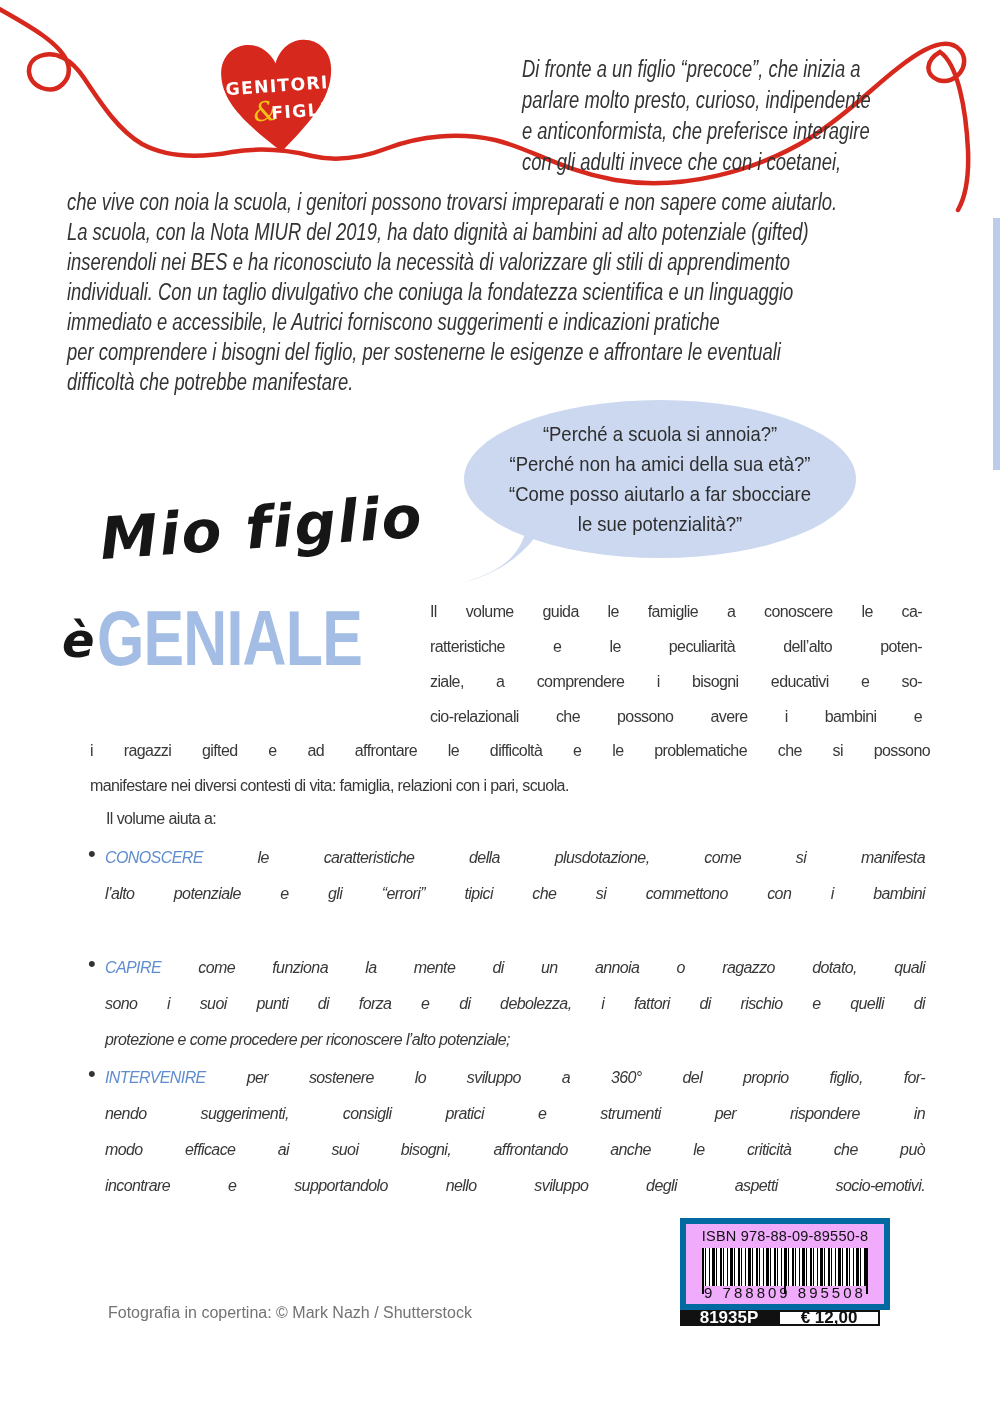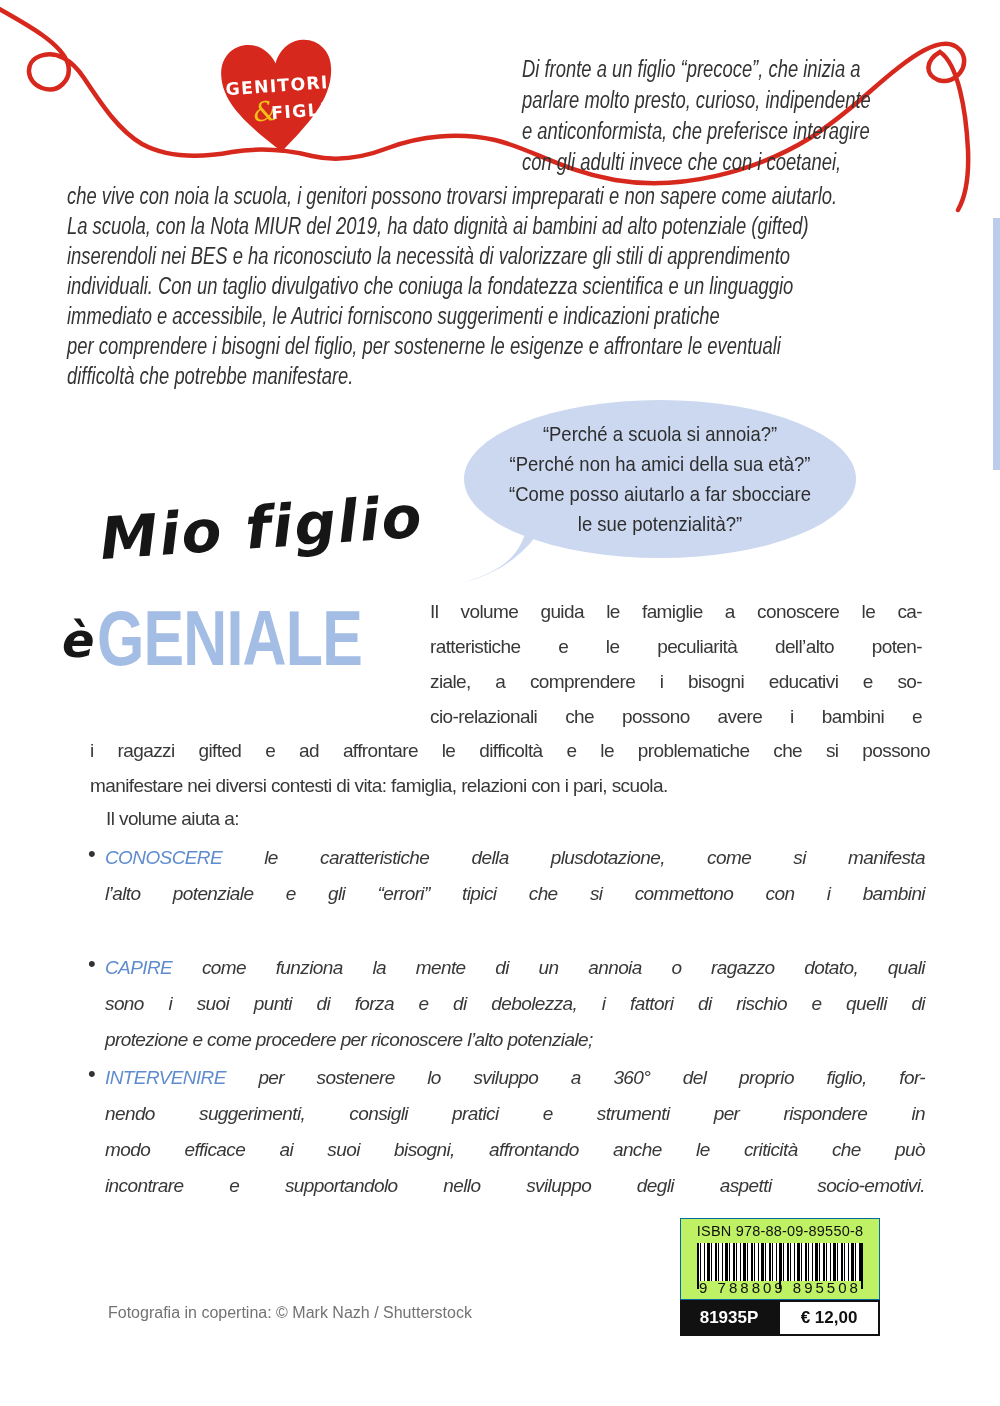--- a/index.html
+++ b/index.html
@@ -11,42 +11,42 @@
   .iline{font-style:italic;font-size:23px;color:#333;white-space:nowrap;
          transform:scaleX(0.8);transform-origin:0 50%;height:30px;line-height:30px;}
   .iline2{height:31px;line-height:31px;}
 
   
   .bubble-body{background:#cbd8f0;border-radius:50%;}
   .bline-c{font-size:21px;font-weight:500;color:#2e2e2e;white-space:nowrap;text-align:center;
            height:30px;line-height:30px;transform:scaleX(0.88);transform-origin:50% 50%;}
 
   
-  .bl{font-size:19px;color:#383838;letter-spacing:-0.6px;height:35px;line-height:35px;}
+  .bl{font-size:16px;color:#383838;letter-spacing:-0.6px;height:35px;line-height:35px;}
   .jl{text-align:justify;text-align-last:justify;}
   .pl{white-space:nowrap;}
   .bul .bl{height:36px;line-height:36px;}
   .kw{color:#5f8cce;}
   .bullet{position:absolute;left:88px;width:837px;}
   .bullet .txt{margin-left:17px;font-style:italic;}
   .bullet .dot{position:absolute;left:0;top:1px;font-size:22px;color:#333;}
 
   
   .script{font-family:"DejaVu Sans",sans-serif;font-style:italic;font-weight:700;
           font-size:58px;color:#161616;letter-spacing:2px;transform:rotate(-4deg);
           transform-origin:0 50%;white-space:nowrap;}
   .accent-row{display:flex;align-items:flex-end;}
   .accent-e{font-family:"DejaVu Sans",sans-serif;font-style:italic;font-weight:700;
             font-size:48px;color:#161616;margin:0 2px 8px 0;}
   .accent-word{font-weight:800;font-size:78px;line-height:76px;color:#a4bde4;
                letter-spacing:-1px;transform:scaleX(0.78);transform-origin:left bottom;
                display:inline-block;}
 
   
-  .isbn-box{border:1px solid #0369a1;background:#bef264;}
+  .isbn-box{border:6px solid #0369a1;background:#f0abfc;}
   .isbn-label{font-size:14.5px;color:#111;text-align:center;letter-spacing:0.2px;}
   .bars{background:repeating-linear-gradient(90deg,
         #000 0 2px,#fff 2px 3px,#000 3px 4px,#fff 4px 7px,#000 7px 8px,#fff 8px 10px,
         #000 10px 13px,#fff 13px 14px,#000 14px 15px,#fff 15px 18px);}
   .guard{position:absolute;width:2px;background:#000;}
   .digits{font-size:15px;color:#111;letter-spacing:3px;text-align:center;white-space:nowrap;}
   .code-cell{background:#111;color:#fff;font-weight:700;font-size:17px;
              display:flex;align-items:center;justify-content:center;}
   .price-cell{background:#fff;color:#111;font-weight:700;font-size:17px;border:2px solid #111;
               box-sizing:border-box;display:flex;align-items:center;justify-content:center;}
@@ -78,21 +78,21 @@
     </g>
   </svg>
 
   <div class="abs" style="left:522px;top:54px;width:460px;z-index:3;">
     <div class="iline iline2">Di fronte a un figlio “precoce”, che inizia a</div>
     <div class="iline iline2">parlare molto presto, curioso, indipendente</div>
     <div class="iline iline2">e anticonformista, che preferisce interagire</div>
     <div class="iline iline2">con gli adulti invece che con i coetanei,</div>
   </div>
 
-  <div class="abs" style="left:67px;top:181px;width:910px;z-index:3;">
+  <div class="abs" style="left:67px;top:187px;width:910px;z-index:3;">
     <div class="iline">che vive con noia la scuola, i genitori possono trovarsi impreparati e non sapere come aiutarlo.</div>
     <div class="iline">La scuola, con la Nota MIUR del 2019, ha dato dignità ai bambini ad alto potenziale (gifted)</div>
     <div class="iline">inserendoli nei BES e ha riconosciuto la necessità di valorizzare gli stili di apprendimento</div>
     <div class="iline">individuali. Con un taglio divulgativo che coniuga la fondatezza scientifica e un linguaggio</div>
     <div class="iline">immediato e accessibile, le Autrici forniscono suggerimenti e indicazioni pratiche</div>
     <div class="iline">per comprendere i bisogni del figlio, per sostenerne le esigenze e affrontare le eventuali</div>
     <div class="iline">difficoltà che potrebbe manifestare.</div>
   </div>
 
   <div class="abs strip" style="left:993px;top:218px;width:7px;height:252px;z-index:3;"></div>
@@ -158,21 +158,21 @@
 
   <div class="abs" style="left:680px;top:1218px;width:200px;z-index:3;">
     <div class="isbn-box" style="width:198px;height:80px;position:relative;">
       <div class="isbn-label" style="margin-top:4px;">ISBN 978-88-09-89550-8</div>
       <div class="bars" style="position:absolute;left:16px;top:24px;width:166px;height:38px;"></div>
       <div class="guard" style="left:16px;top:24px;height:46px;"></div>
       <div class="guard" style="left:98px;top:24px;height:46px;"></div>
       <div class="guard" style="left:180px;top:24px;height:46px;"></div>
       <div class="digits" style="position:absolute;left:0;top:60px;width:198px;">9 788809 895508</div>
     </div>
-    <div style="display:flex;width:200px;height:36px;margin-top:0;">
+    <div style="display:flex;width:200px;height:16px;margin-top:0;">
       <div class="code-cell" style="width:98px;">81935P</div>
       <div class="price-cell" style="width:102px;">€ 12,00</div>
     </div>
   </div>
 
   <div class="abs credit" style="left:108px;top:1304px;z-index:3;">Fotografia in copertina: © Mark Nazh / Shutterstock</div>
 
 </div>
 
 </body></html>

